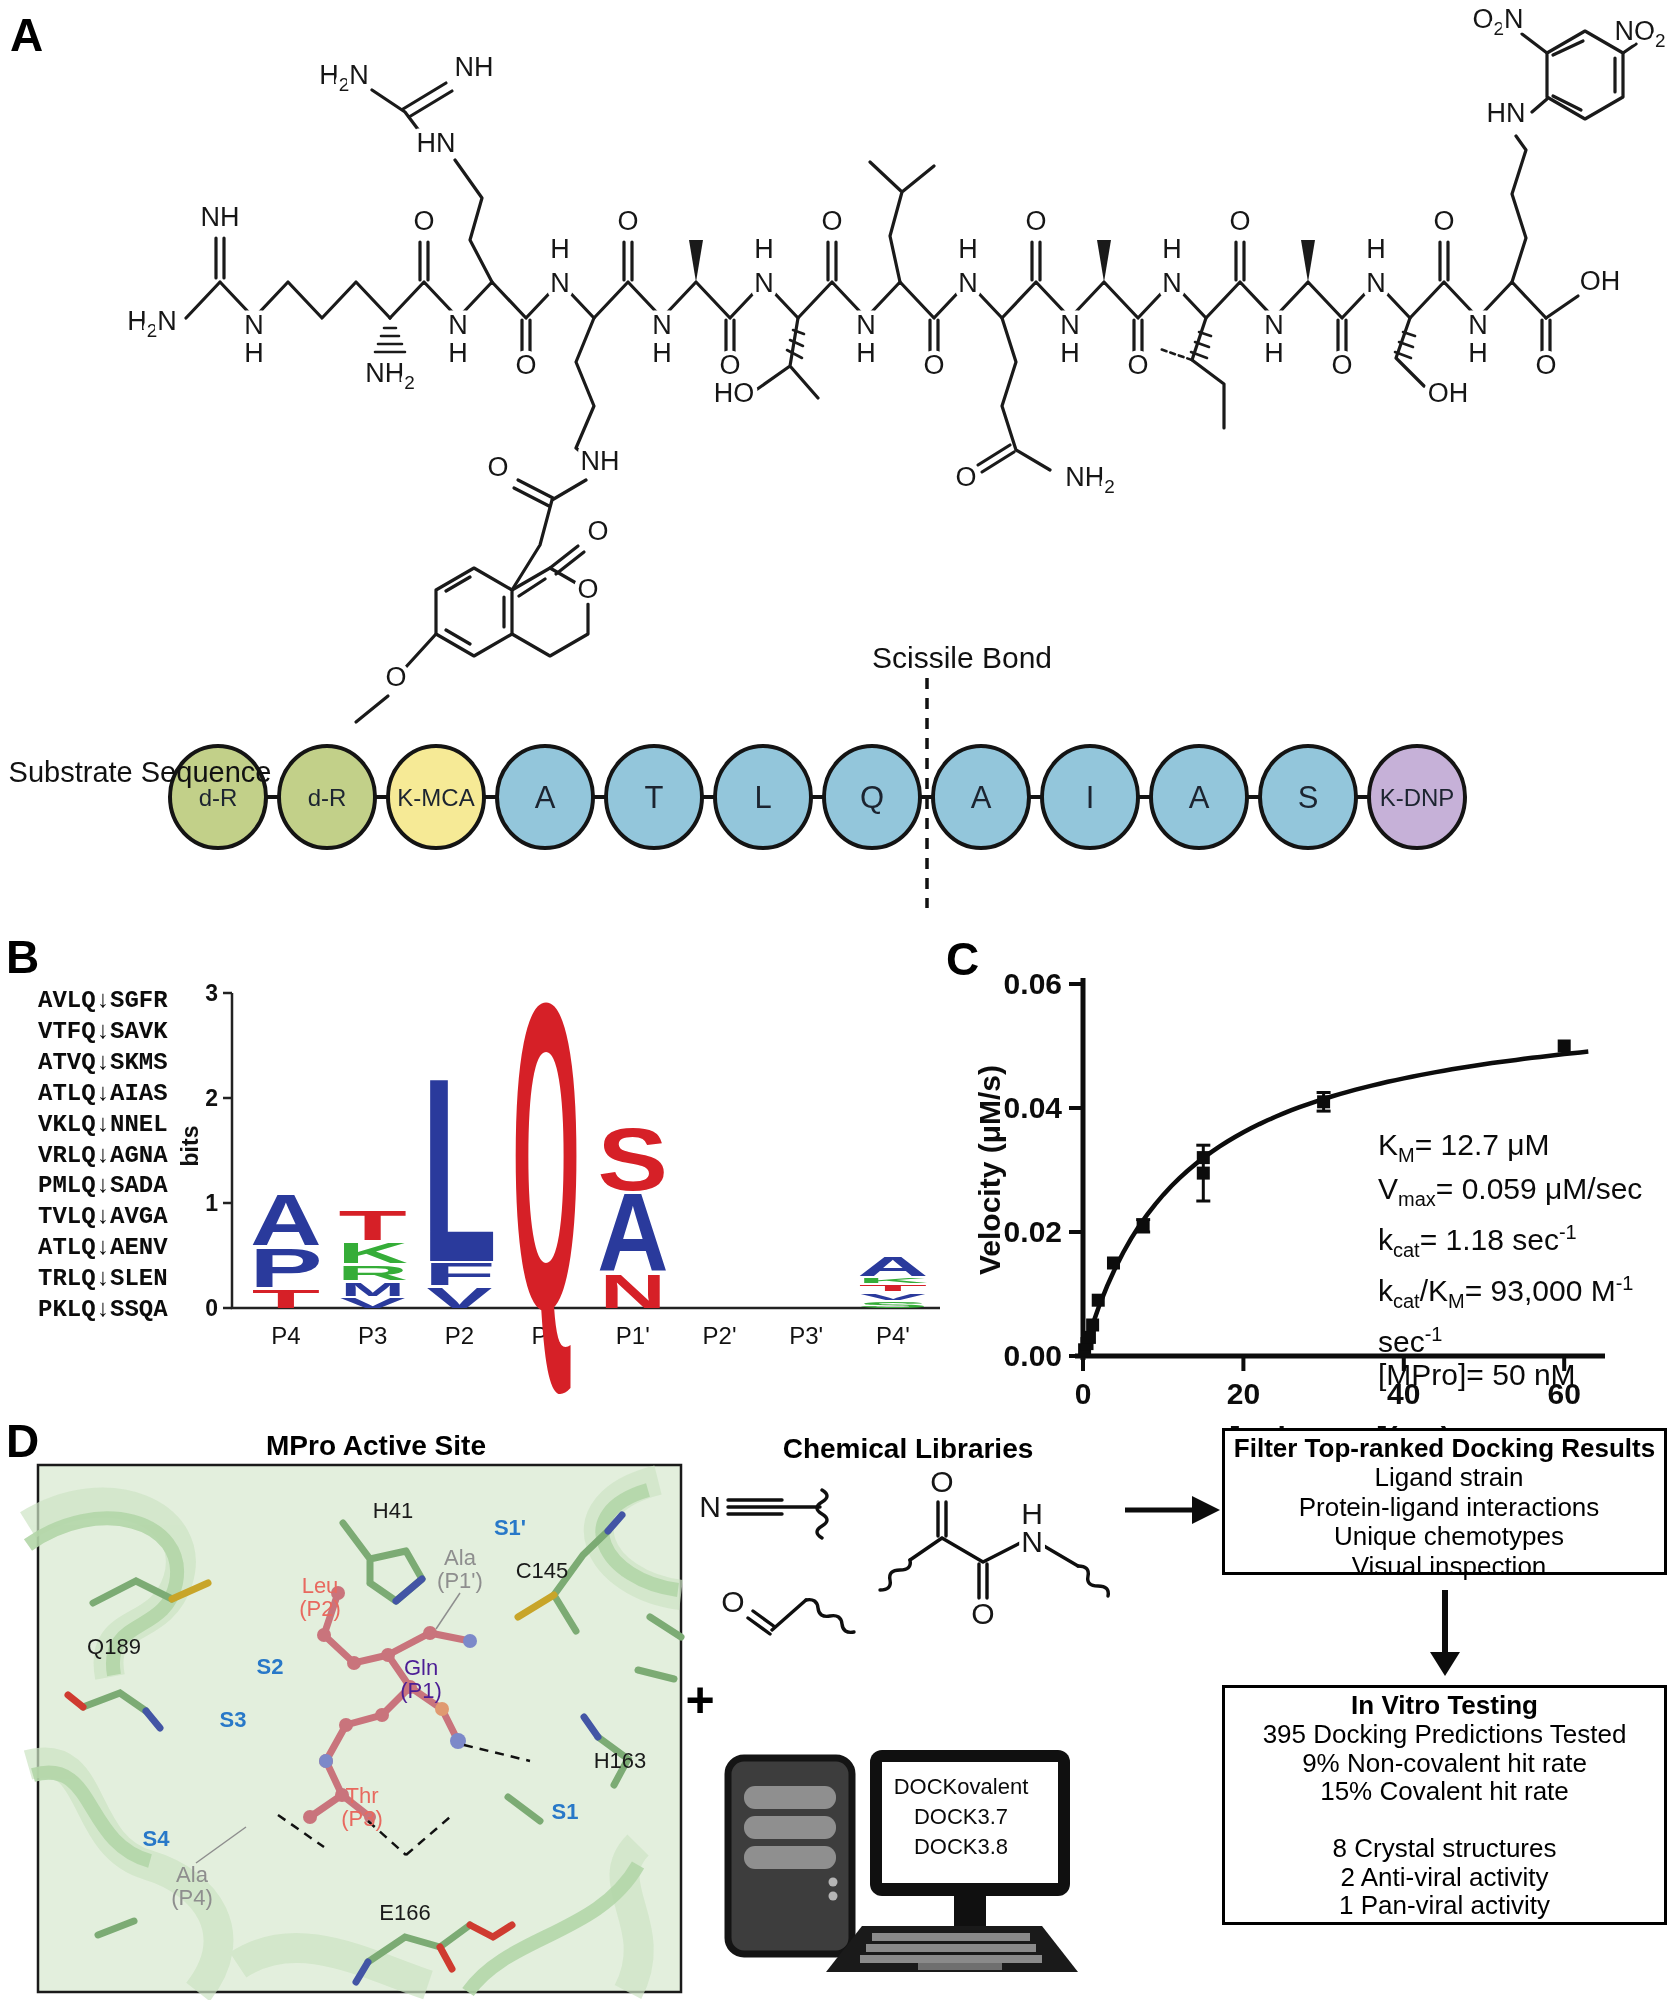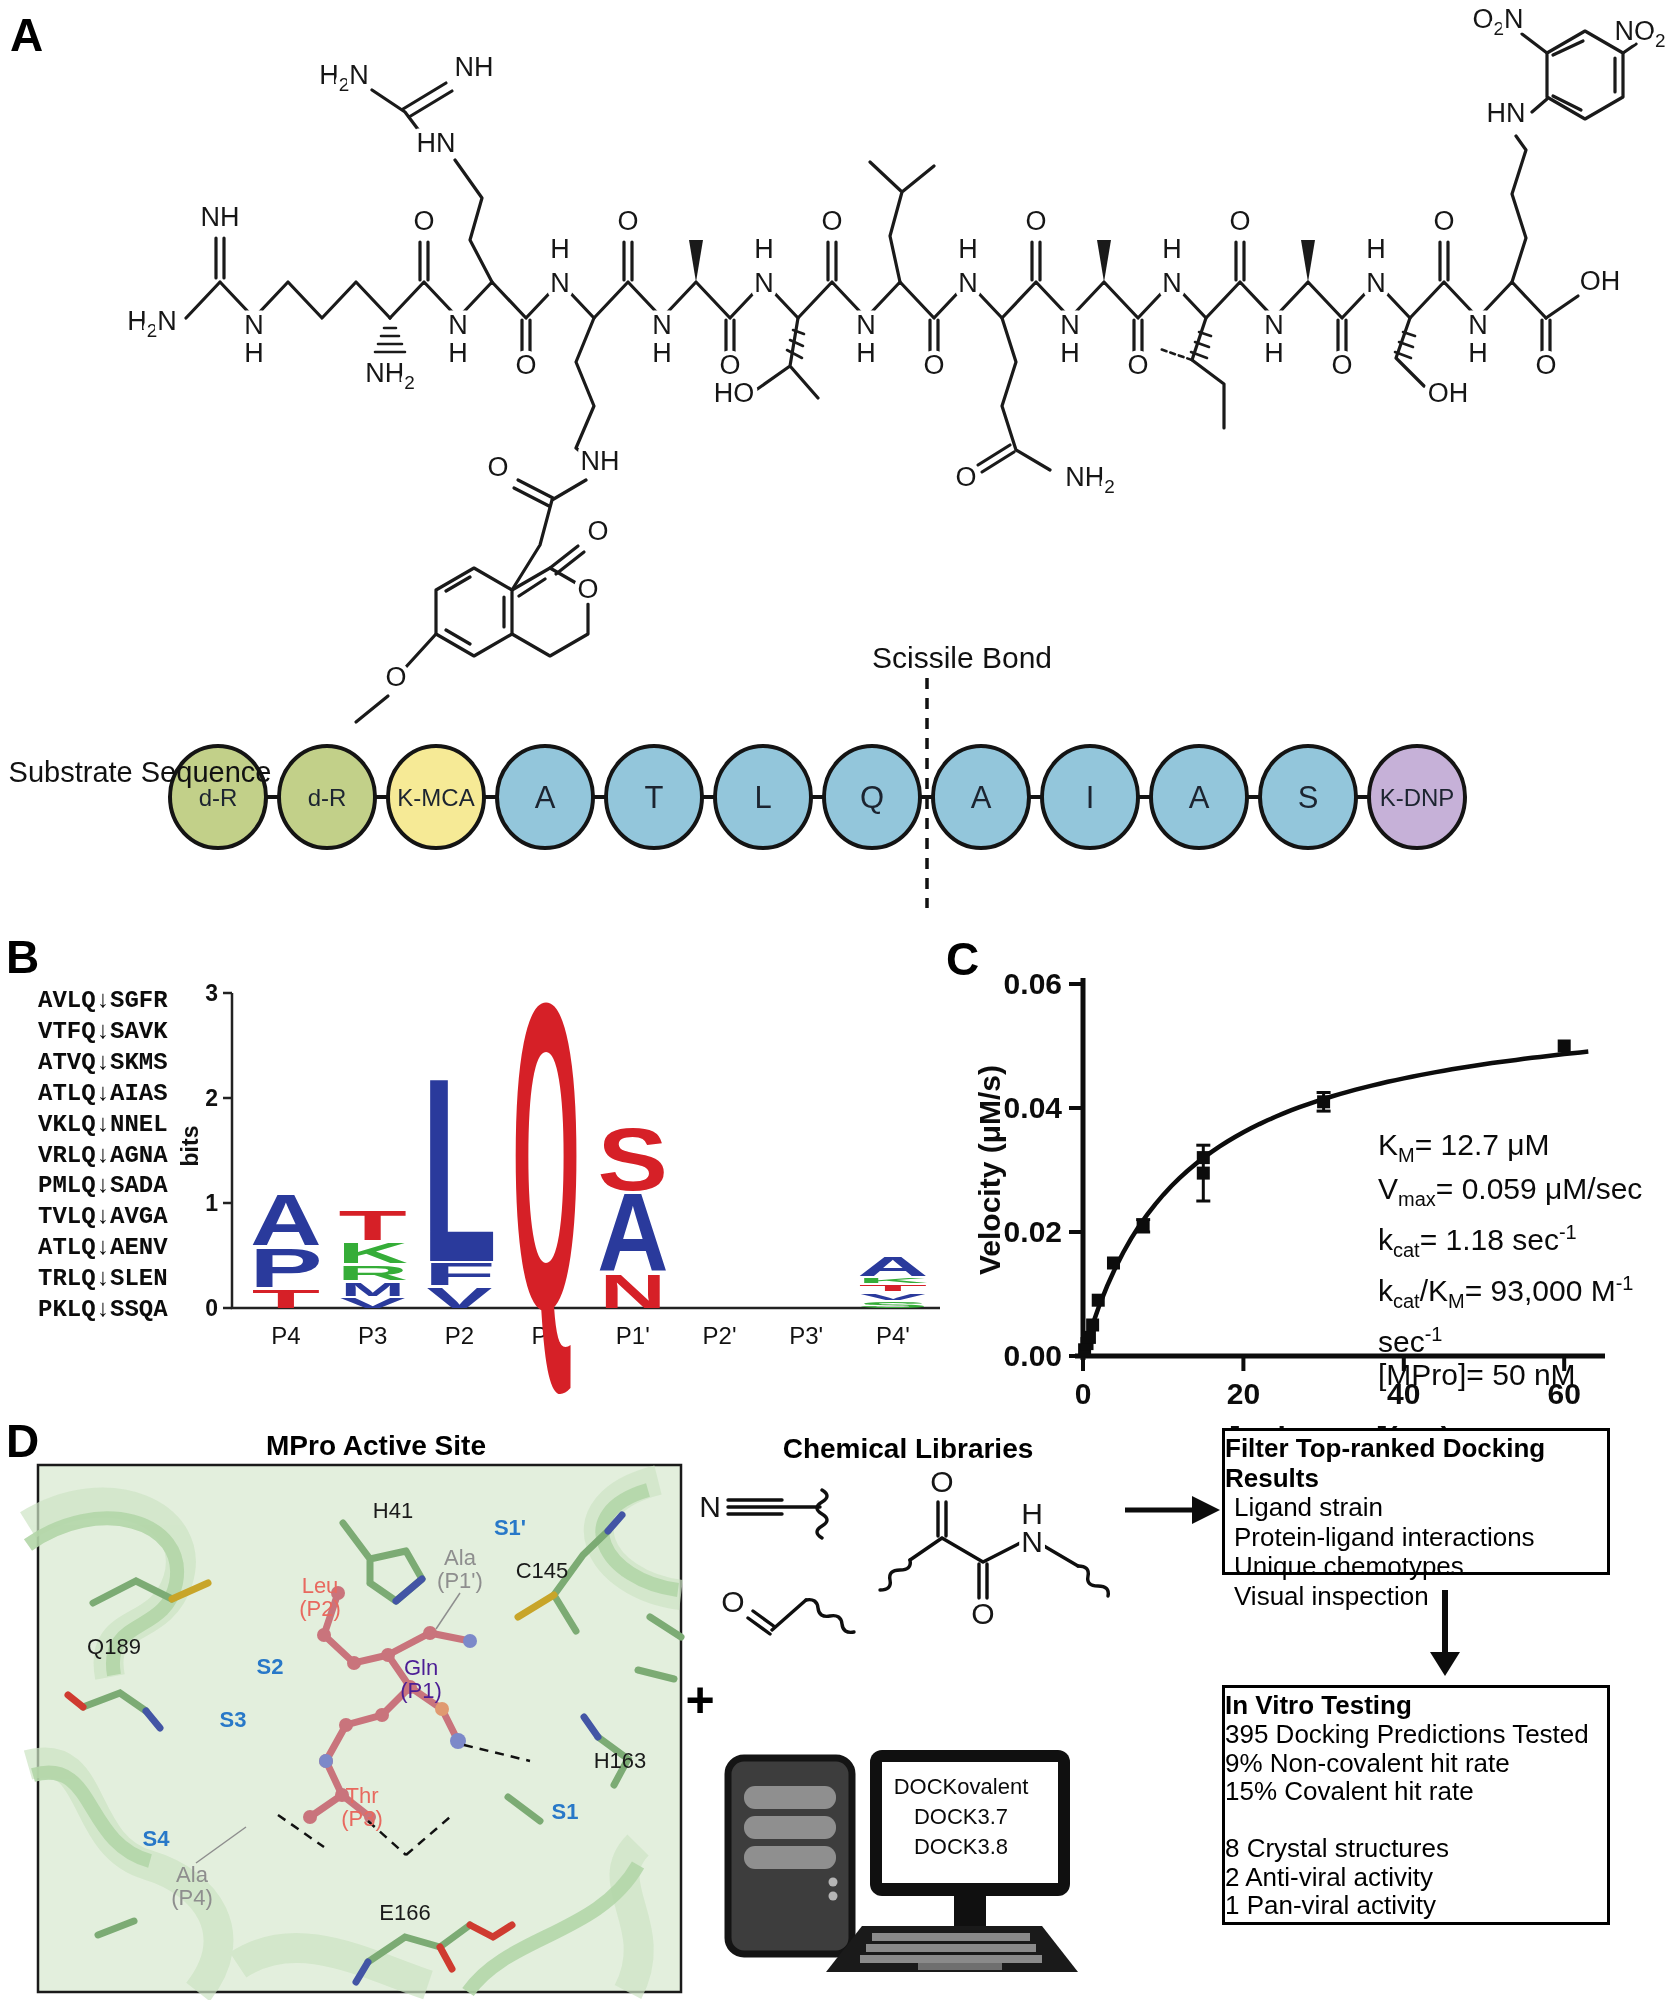--- a/index.html
+++ b/index.html
@@ -10,21 +10,21 @@
   .catom{font-size:30px;fill:#161616;font-family:"Liberation Sans",sans-serif;paint-order:stroke;stroke:#fff;stroke-width:9px;stroke-linejoin:round;}
   .rot{transform:translate(-50%,-50%) rotate(-90deg);transform-origin:center;}
   .ctr{position:absolute;transform:translate(-50%,-50%);white-space:nowrap;}
   .title{font-weight:bold;font-size:28px;color:#000;}
   #scissile{font-size:30px;color:#111;}
   #subseq{font-size:29px;color:#111;}
   #seqlist{position:absolute;left:38px;top:986px;font-family:"Liberation Mono","DejaVu Sans Mono",monospace;font-weight:bold;font-size:24px;line-height:30.9px;color:#0c0c0c;}
   #kinetics{position:absolute;left:1378px;top:1128px;font-size:30px;line-height:33px;color:#0a0a0a;}
   #kinetics sub{font-size:20px;}
   #kinetics sup{font-size:20px;}
-  .dbox{position:absolute;left:1222px;width:388px;border:3px solid #000;background:#fff;box-sizing:border-box;color:#000;}
+  .dbox{position:absolute;left:1222px;width:445px;border:3px solid #000;background:#fff;box-sizing:border-box;text-align:center;color:#000;}
   #box1{top:1428px;height:147px;}
   #box2{top:1685px;height:240px;}
   .dbox .bt{font-weight:bold;font-size:26px;line-height:30px;margin-top:2px;}
   #box1 .bi{font-size:26px;line-height:29.5px;margin-left:9px;}
   #box2 .bi{font-size:26px;line-height:28.5px;}
   #screen{position:absolute;left:884px;top:1772px;width:154px;text-align:center;font-size:22px;line-height:30px;color:#0a0a0a;}
   #libcounts{position:absolute;left:710px;top:1668px;width:400px;text-align:center;font-size:27px;line-height:32px;color:#0a0a0a;}
   .dl{position:absolute;transform:translate(-50%,-50%);text-align:center;line-height:1.05;font-size:22px;white-space:pre-line;}
   .dl.b{font-weight:bold;}
   #plus{font-size:50px;font-weight:bold;color:#000;}

